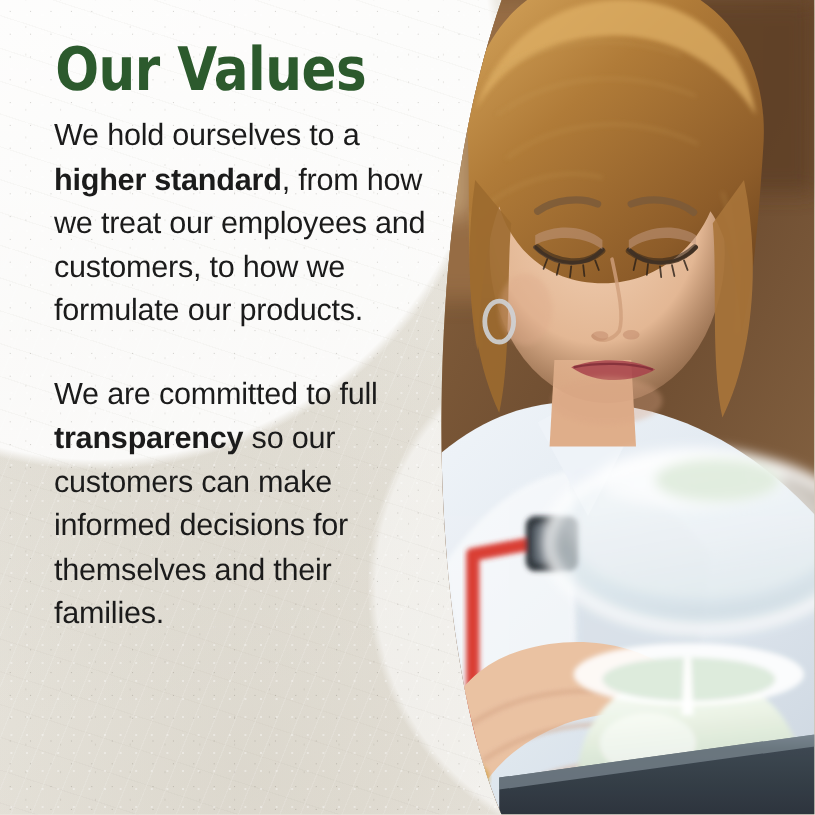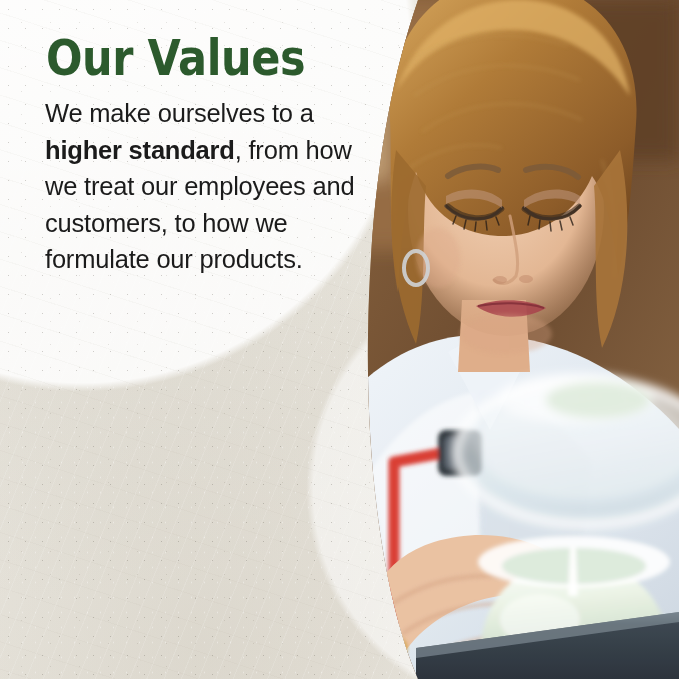--- a/index.html
+++ b/index.html
@@ -239,18 +239,19 @@
         <path d="M 86 648 L 349 612 L 349 622 L 86 658 Z" fill="#7d8a93" opacity=".65"></path>
 
         <rect x="0" y="430" width="349" height="249" fill="#ffffff" opacity=".05"></rect>
       </svg>
     </div>
   </div>
 
   <div class="content">
     <div class="title">Our Values</div>
     <div class="body-copy">
-      <p><span>We make ourselves to a </span><b>higher standard</b><span>, from how we treat our employees and customers, to how we formulate our products.</span></p>
+      <p><span>We hold ourselves to a </span><b>higher standard</b><span>, from how we treat our employees and customers, to how we formulate our products.</span></p>
+      <p><span>We are committed to full </span><b>transparency</b><span> so our customers can make informed decisions for themselves and their families.</span></p>
 
     </div>
   </div>
 
 </div>
 
 </body></html>

